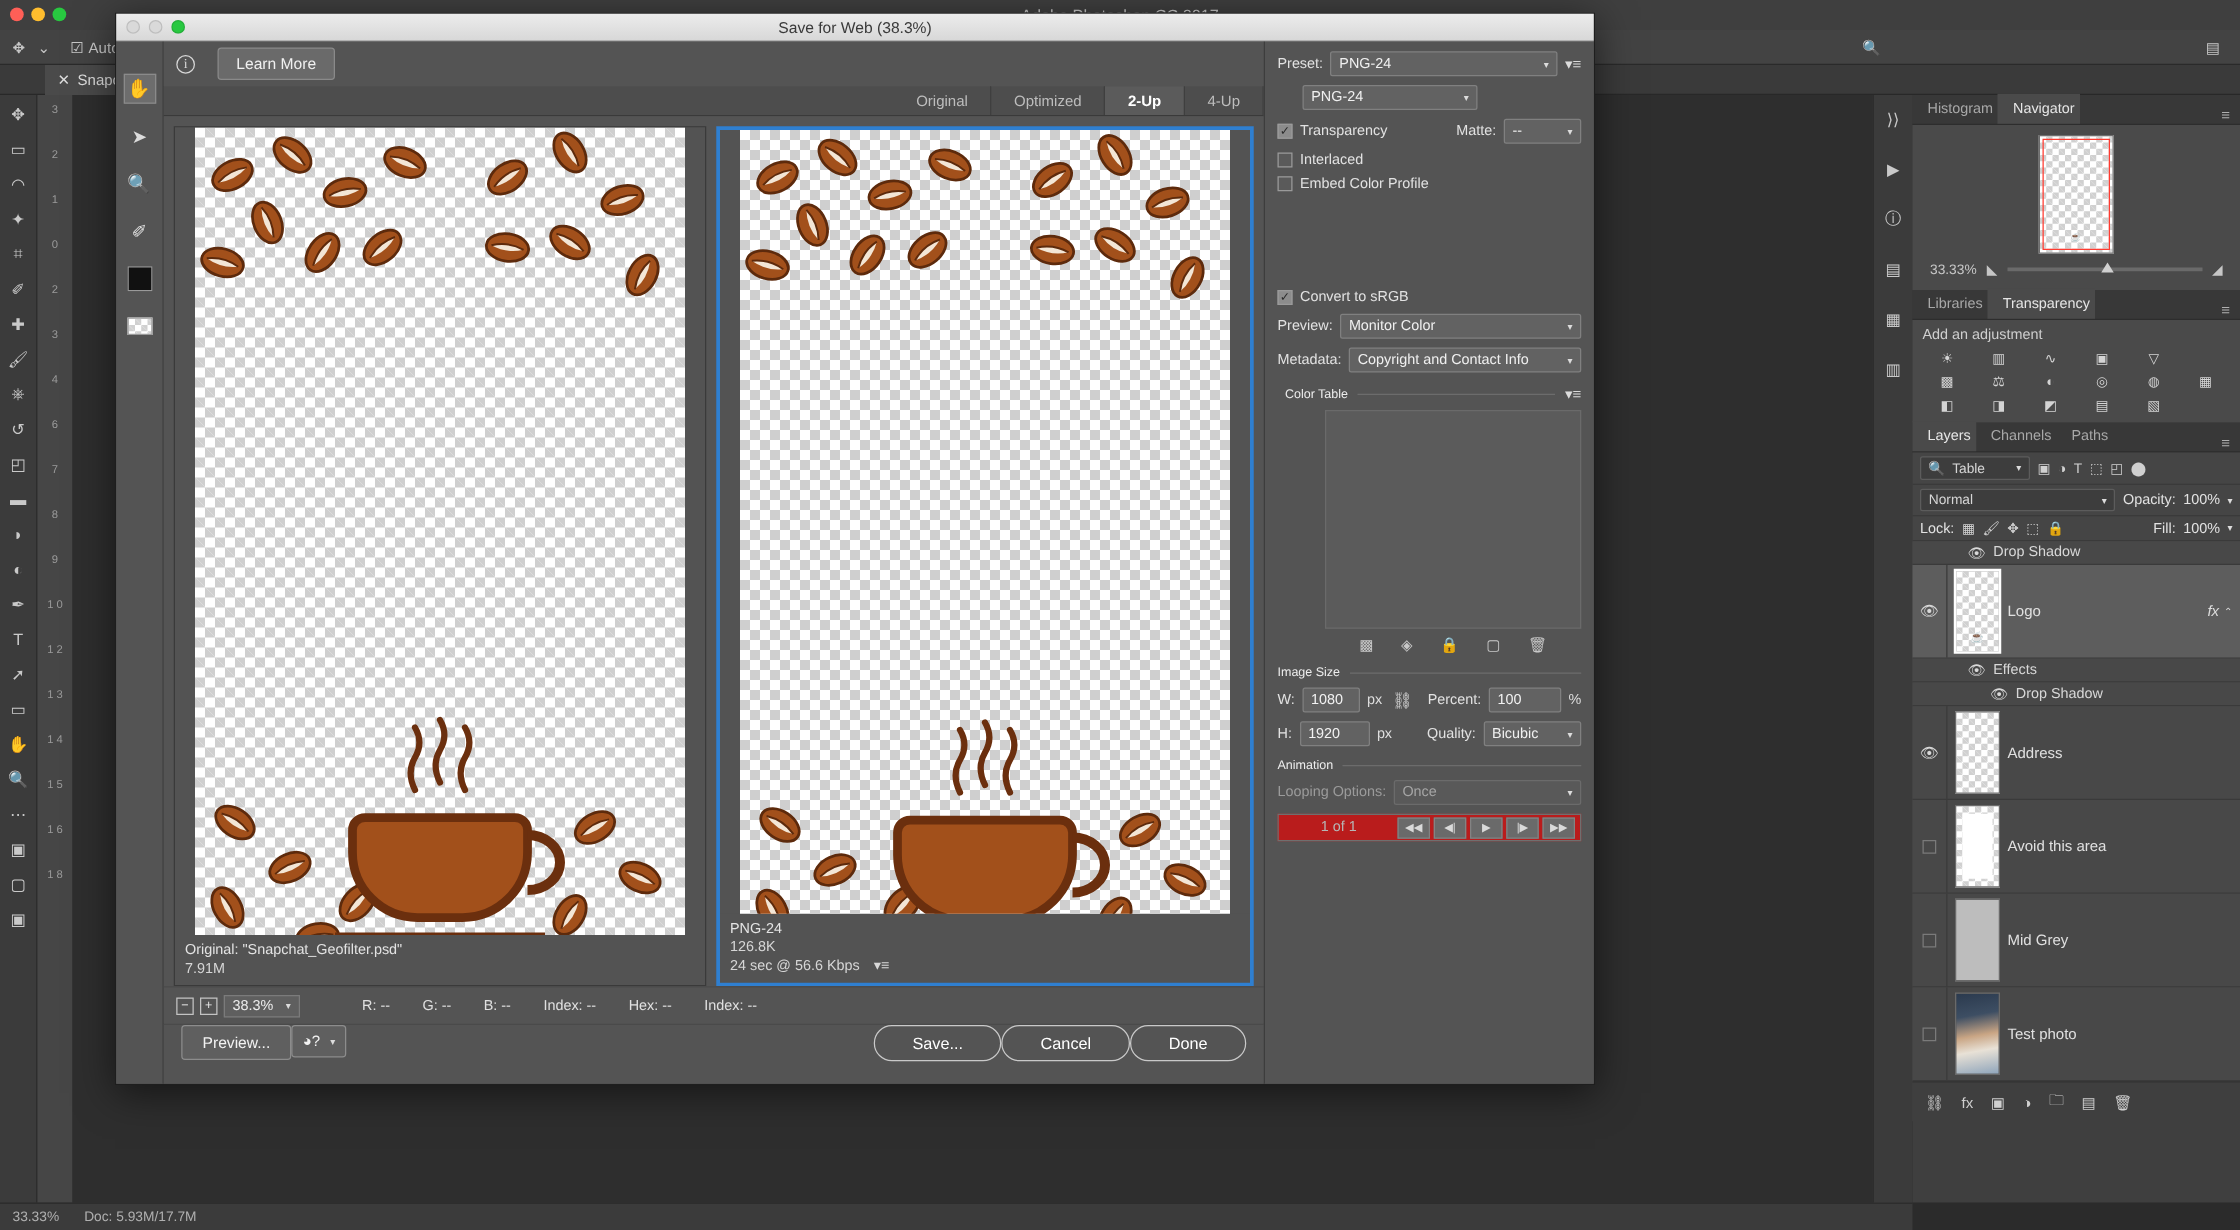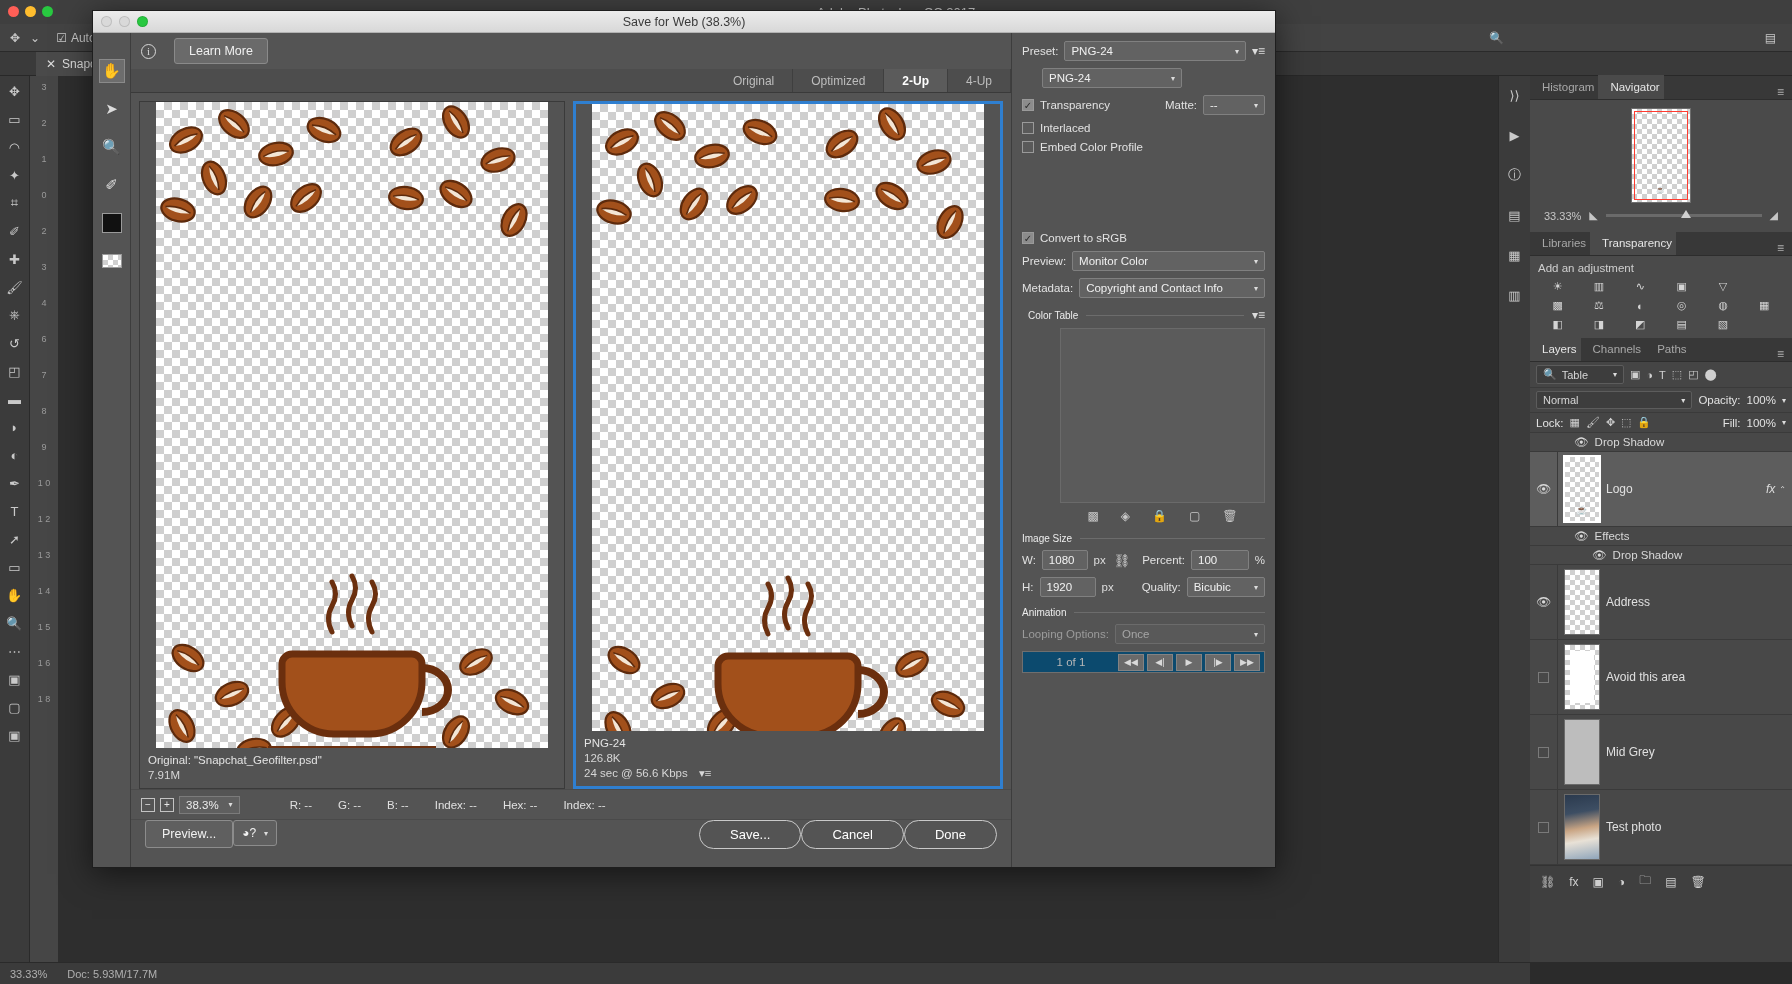--- a/index.html
+++ b/index.html
@@ -278,21 +278,21 @@
   .sect-head { display: flex; align-items: center; gap: 8px; margin: 10px 0 6px 0; }
   .sect-line { flex: 1; height: 1px; background: #6c6c6c; }
   .ctable { height: 175px; border: 1px solid #6a6a6a; background: #5b5b5b; margin-left: 38px; }
   .ctable-icons { display: flex; gap: 22px; justify-content: center;
                   margin: 6px 0 0 38px; color: #c8c8c8; font-size: 12px; }
   .sinput { background: #626262; border: 1px solid #808080; color: #f2f2f2;
             font-size: 11.5px; padding: 2px 6px; height: 20px; width: 56px;
             display: flex; align-items: center; border-radius: 2px; }
   .unit { color: #dedede; font-size: 11.5px; }
   .chain { color: #dcdcdc; font-size: 13px; }
-  .framebar { display: flex; align-items: center; background: #0c4a6e;
+  .framebar { display: flex; align-items: center; background: #b91c1c;
               border: 1px solid #6f6f6f; height: 22px; padding: 0 4px; }
   .frame-count { flex: 1; text-align: center; color: #b6b6b6; font-size: 11.5px; }
   .fbtn { width: 26px; height: 17px; background: #6a6a6a; border: 1px solid #838383;
           color: #d9d9d9; font-size: 9px; display: flex; align-items: center;
           justify-content: center; margin-left: 3px; }
 </style>
 </head>
 <body>
 
 <div id="root">

